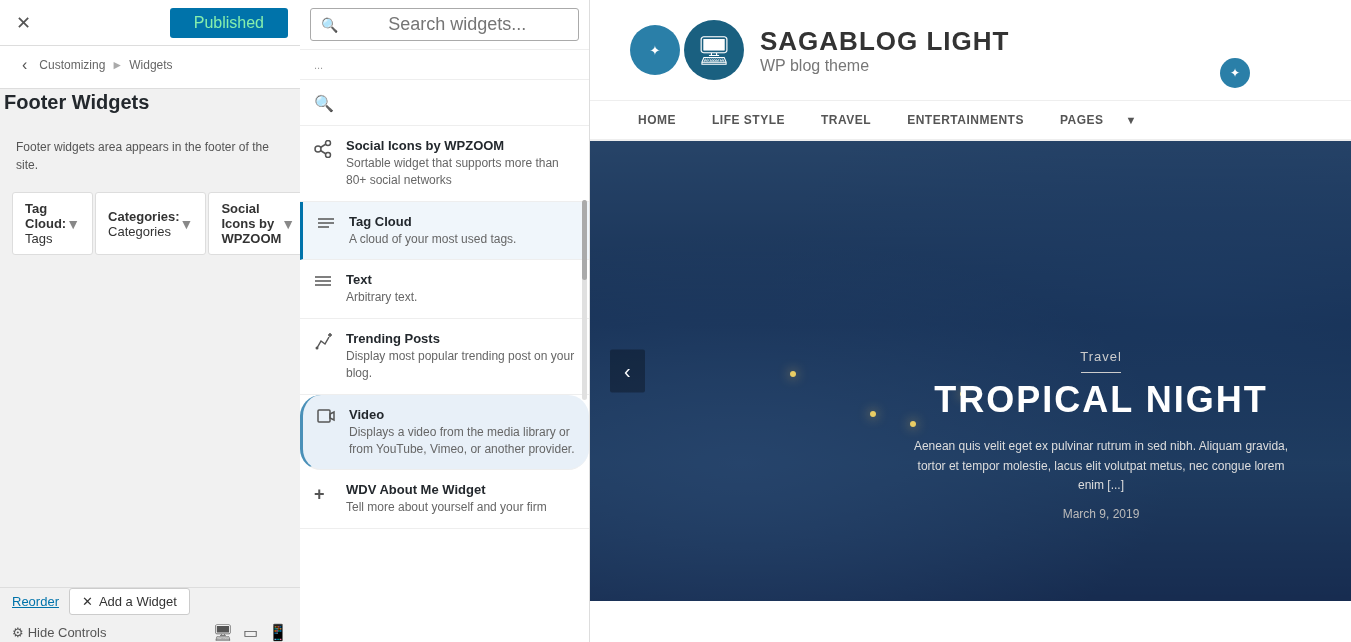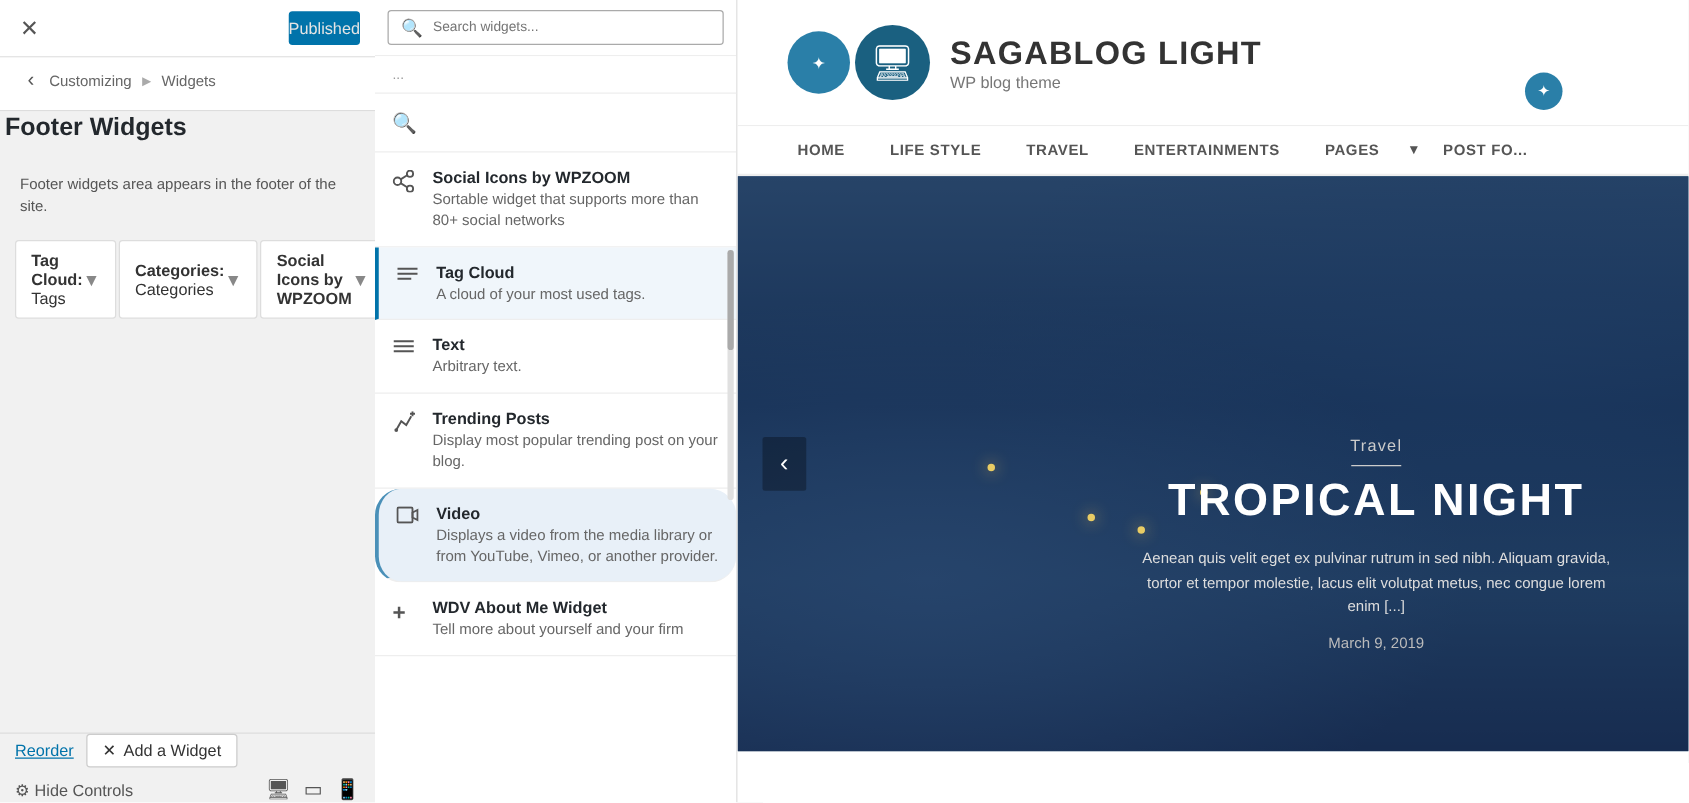--- a/index.html
+++ b/index.html
@@ -30,25 +30,25 @@
       background: none;
       border: none;
       cursor: pointer;
       font-size: 18px;
       color: #555;
       padding: 4px;
     }
 
     .published-btn {
       background: #0073aa;
-      color: #e5e5e5;
+      color: #86efac;
       border: none;
       border-radius: 3px;
-      padding: 6px 0;
-      font-size: 13px;
+      padding: 6px 24px;
+      font-size: 16px;
       cursor: pointer;
       margin-left: auto;
     }
 
     .breadcrumb-area {
       background: #fff;
       padding: 8px 16px 12px 16px;
       border-bottom: 1px solid #ddd;
       display: flex;
       align-items: center;
@@ -320,21 +320,21 @@
     }
 
     .blog-title-text h1 {
       font-size: 26px;
       font-weight: 700;
       color: #333;
       letter-spacing: 1px;
     }
 
     .blog-title-text p {
-      font-size: 13px;
+      font-size: 16px;
       color: #777;
     }
 
     .blog-nav {
       background: #fff;
       display: flex;
       align-items: center;
       padding: 0 30px;
       border-bottom: 2px solid #eee;
       gap: 0;
@@ -523,21 +523,21 @@
         <button class="device-icon-btn">📱</button>
       </div>
     </div>
   </div>
 </div>
 
 <div class="widget-search-panel">
   <div class="search-box-area">
     <div class="search-input-wrap">
       <span class="search-icon-svg">🔍</span>
-      <input type="text" style="font-size: 11px; color: rgb(68, 68, 68);" placeholder="Search widgets...">
+      <input type="text" style="font-size: 18px; color: rgb(68, 68, 68); text-align: center;" placeholder="Search widgets...">
     </div>
   </div>
 
   <div style="height: 30px; border-bottom: 1px solid #eee; background: #fff; display:flex; align-items:center; padding: 0 14px;">
     <span style="font-size:11px; color:#999;">...</span>
   </div>
 
   <div class="widget-options-list">
 
     <div class="widget-option">
@@ -655,21 +655,20 @@
         <div class="header-icon-small">✦</div>
       </div>
       <button class="nav-item">HOME</button>
       <button class="nav-item">LIFE STYLE</button>
       <button class="nav-item">TRAVEL</button>
       <button class="nav-item">ENTERTAINMENTS</button>
       <div class="nav-pages">
         <button class="nav-item">PAGES</button>
         <span class="nav-pages-dropdown">▼</span>
       </div>
-      <button class="nav-item">POST FO...</button>
     </div>
 
     <div class="blog-hero">
       <div class="hero-bg"></div>
       <div class="hero-overlay"></div>
 
       <div class="hero-lights">
         <div class="light-point" style="left:200px; top:230px;"></div>
         <div class="light-point" style="left:370px; top:250px;"></div>
         <div class="light-point" style="left:280px; top:270px;"></div>

